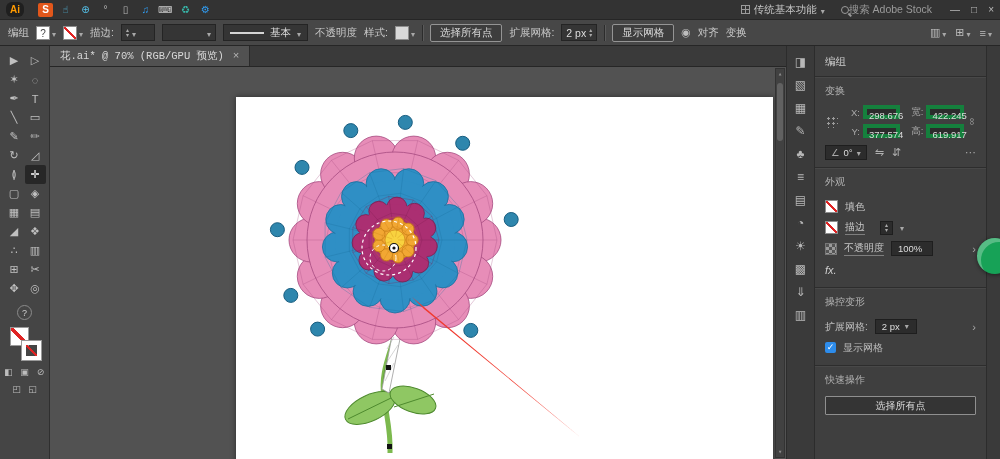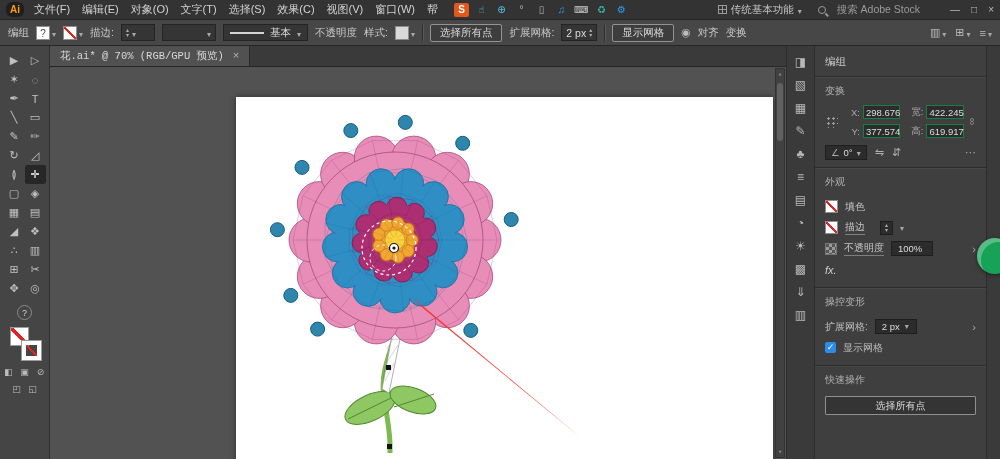--- a/index.html
+++ b/index.html
@@ -19,21 +19,21 @@
   .quick-icons .qicon:nth-of-type(3){ color:#54c1ea; }
   .quick-icons .qicon:nth-of-type(4){ color:#b5b5b5; }
   .quick-icons .qicon:nth-of-type(5){ color:#b5b5b5; }
   .quick-icons .qicon:nth-of-type(6){ color:#2f9df4; }
   .quick-icons .qicon:nth-of-type(7){ color:#c9c9c9; }
   .quick-icons .qicon:nth-of-type(8){ color:#37b6a9; }
   .quick-icons .qicon:nth-of-type(9){ color:#2f9df4; }
   .mb-spacer { flex:1; }
   .workspace { display:flex; align-items:center; gap:4px; color:#c5c5c5; margin-right:16px; font-size:10.5px; }
   .ws-grid-icon { width:9px; height:9px; border:1px solid #9a9a9a; background-image:linear-gradient(#9a9a9a,#9a9a9a),linear-gradient(#9a9a9a,#9a9a9a); background-size:1px 100%,100% 1px; background-position:center,center; background-repeat:no-repeat; }
-  .search { display:flex; align-items:center; gap:11px; color:#9a9a9a; margin-right:30px; font-size:10.5px; }
+  .search { display:flex; align-items:center; gap:0; color:#9a9a9a; margin-right:18px; font-size:10.5px; }
   .mag { width:8px; height:8px; border:1.5px solid #9a9a9a; border-radius:50%; position:relative; display:inline-block; }
   .mag::after { content:""; position:absolute; width:4px; height:1.5px; background:#9a9a9a; transform:rotate(45deg); left:6px; top:7px; }
   .win-icons { display:flex; gap:11px; color:#bbb; font-size:10px; }
   .caret::after { content:"▾"; font-size:8px; color:#a8a8a8; }
   .chev::after { content:"›"; font-size:11px; color:#a8a8a8; }
   .more::after { content:"⋯"; font-size:11px; color:#a8a8a8; }
 
   
   .optionsbar { height:26px; background:#474747; border-bottom:1px solid #262626; display:flex; align-items:center; gap:7px; padding:0 8px; font-size:10.5px; color:#c9c9c9; }
   .swatch-dd { display:inline-flex; align-items:center; gap:2px; }
@@ -91,21 +91,21 @@
   .ptab.active { color:#e8e8e8; }
   .props-body { padding:7px 10px; overflow:hidden; }
   .sel-label { color:#cccccc; font-size:10.5px; margin:2px 0 6px; }
   .pdiv { border-top:1px solid #2d2d2d; box-shadow:0 1px 0 rgba(255,255,255,0.05); margin:7px -10px; }
   .sec-title { color:#b2b2b2; font-size:10px; margin:2px 0 7px; }
   .tf-wrap { display:flex; align-items:center; gap:5px; }
   .ref-grid { width:13px; height:13px; flex:none; background-image:radial-gradient(#9c9c9c 1px,transparent 1.3px); background-size:5px 5px; background-position:1px 1px; }
   .tf-fields { display:grid; grid-template-columns:1fr 1fr; gap:5px 6px; flex:1; min-width:0; }
   .tf-field { display:flex; align-items:center; gap:3px; min-width:0; }
   .tf-label { width:17px; color:#a8a8a8; font-size:9.5px; text-align:right; flex:none; }
-  .tf-input { flex:1; min-width:0; background:#2c2c2c; border:1px solid #15803d; color:#dddddd; font-size:9.5px; padding:0 2px; height:14px; line-height:13px; }
+  .tf-input { flex:1; min-width:0; background:#2c2c2c; border:4px solid #15803d; color:#dddddd; font-size:9.5px; padding:0 2px; height:14px; line-height:13px; }
   .constrain { flex:none; }
   .constrain::after { content:"∞"; display:inline-block; transform:rotate(90deg); color:#9a9a9a; font-size:10px; }
   .angle-row { display:flex; align-items:center; gap:8px; margin-top:7px; }
   .angle-box { display:inline-flex; align-items:center; gap:4px; background:#2c2c2c; border:1px solid #1e1e1e; height:15px; padding:0 5px; font-size:9.5px; color:#ddd; }
   .angle-glyph::before { content:"∠"; color:#a8a8a8; }
   .flip-h::after { content:"⇋"; color:#b0b0b0; font-size:11px; }
   .flip-v::after { content:"⇵"; color:#b0b0b0; font-size:11px; }
   .angle-row .more { margin-left:auto; }
   .ap-row { display:flex; align-items:center; gap:7px; height:21px; }
   .sw { width:13px; height:13px; border:1px solid #8d8d8d; background-color:#fff; flex:none; }
@@ -127,32 +127,20 @@
   .right-strip { width:14px; background:#3a3a3a; border-left:1px solid #2c2c2c; flex:none; }
   .green-badge { position:absolute; right:-13px; top:238px; width:36px; height:36px; border-radius:50%; background:#17a257; box-shadow:inset 4px 4px 0 rgba(255,255,255,0.28), 0 1px 4px rgba(0,0,0,0.45); z-index:30; }
 </style>
 </head>
 <body>
 
 <div class="app">
 
   <div class="menubar">
     <div class="ai-logo">Ai</div>
-    <div class="menu-items">
-
-    <span class="menu-item">文件(F)</span>
-        <span class="menu-item">编辑(E)</span>
-        <span class="menu-item">对象(O)</span>
-        <span class="menu-item">文字(T)</span>
-        <span class="menu-item">选择(S)</span>
-        <span class="menu-item">效果(C)</span>
-        <span class="menu-item">视图(V)</span>
-        <span class="menu-item">窗口(W)</span>
-        <span class="menu-item">帮</span>
-      </div>
     <div class="quick-icons">
 
     <span class="qicon">S</span>
         <span class="qicon">☝</span>
         <span class="qicon">⊕</span>
         <span class="qicon">°</span>
         <span class="qicon">▯</span>
         <span class="qicon">♫</span>
         <span class="qicon">⌨</span>
         <span class="qicon">♻</span>

